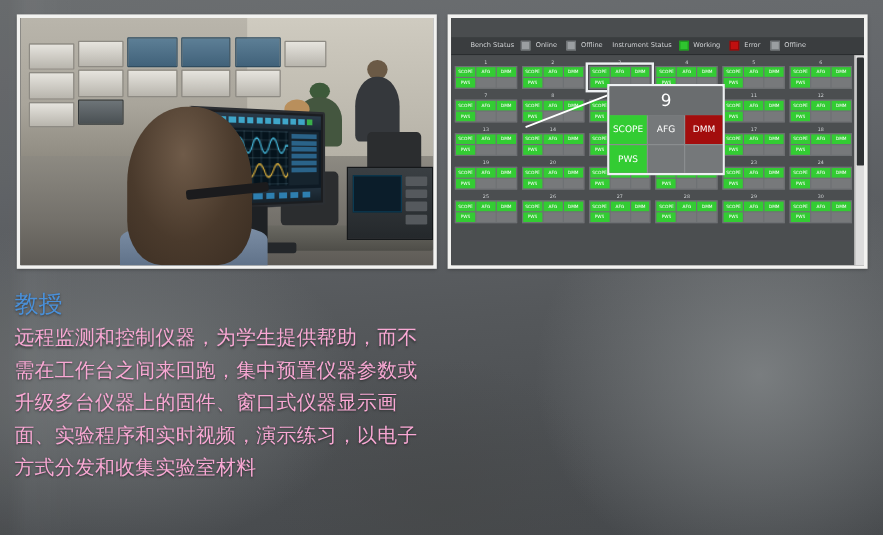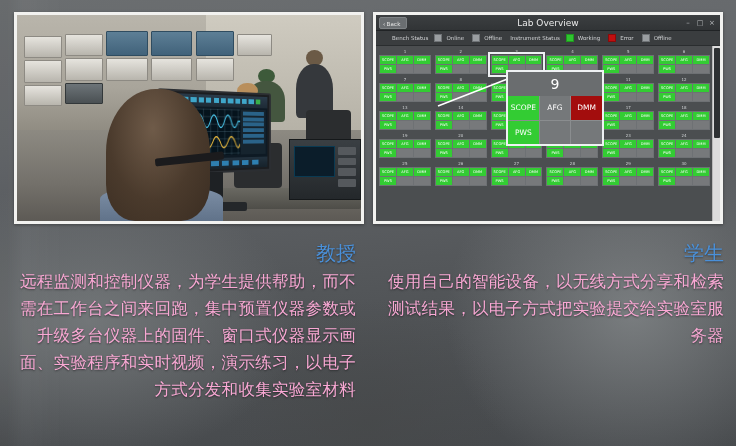--- a/index.html
+++ b/index.html
@@ -155,21 +155,21 @@
   .leader{ position:absolute; z-index:5; }
 
   .vscroll{ position:absolute; right:0; top:31px; width:8px; bottom:0;
             background:#dcdcdc; border-left:1px solid #b9b9b9;}
   .vthumb{ position:absolute; left:1px; top:2px; width:6px; height:90px;
            background:#2e3133; border-radius:1px;}
 
   
   .cols{ position:absolute; left:0; top:236px; width:736px; height:210px;
          display:flex; }
-  .col{ width:50%; padding:4px 12px 0; text-align:right; }
+  .col{ width:50%; padding:4px 12px 0; text-align:left; }
   .col-title{ color:#4a90d9; font-size:20px; line-height:26px;
               text-shadow:0 1px 2px rgba(0,0,0,.45); }
   .col-body{ color:#f9a8d4; font-size:16.5px; line-height:27px;
              letter-spacing:.3px; text-shadow:0 1px 2px rgba(0,0,0,.5);
              margin-top:2px; }
 </style>
 </head>
 <body>
 
 <div class="backdrop"></div>
@@ -277,31 +277,20 @@
         <div class="fg-head"></div>
         <div class="glasses"></div>
       </div>
     </div>
   </div>
 
   <div class="frame right">
     <div class="inner">
       <div class="app">
 
-        <div class="titlebar">
-          <div class="back-btn">
-            <span class="chev">‹</span><span>Back</span>
-          </div>
-          <div class="app-title">Lab Overview</div>
-          <div class="wctrls">
-            <span>–</span>
-            <span>□</span>
-            <span>×</span>
-          </div>
-        </div>
 
         <div class="statusbar">
           <span class="sb-label">Bench Status</span>
           <span class="sb-sw neutral"></span>
           <span class="sb-txt">Online</span>
           <span class="sb-sw neutral"></span>
           <span class="sb-txt">Offline</span>
           <span class="sb-label">Instrument Status</span>
           <span class="sb-sw on"></span>
           <span class="sb-txt">Working</span>
@@ -669,17 +658,13 @@
       </div>
     </div>
   </div>
 </div>
 
 <div class="cols">
   <div class="col">
     <div class="col-title">教授</div>
     <div class="col-body">远程监测和控制仪器，为学生提供帮助，而不需在工作台之间来回跑，集中预置仪器参数或升级多台仪器上的固件、窗口式仪器显示画面、实验程序和实时视频，演示练习，以电子方式分发和收集实验室材料</div>
   </div>
-  <div class="col">
-    <div class="col-title">学生</div>
-    <div class="col-body">使用自己的智能设备，以无线方式分享和检索测试结果，以电子方式把实验提交给实验室服务器</div>
-  </div>
 </div>
 
 </body></html>

